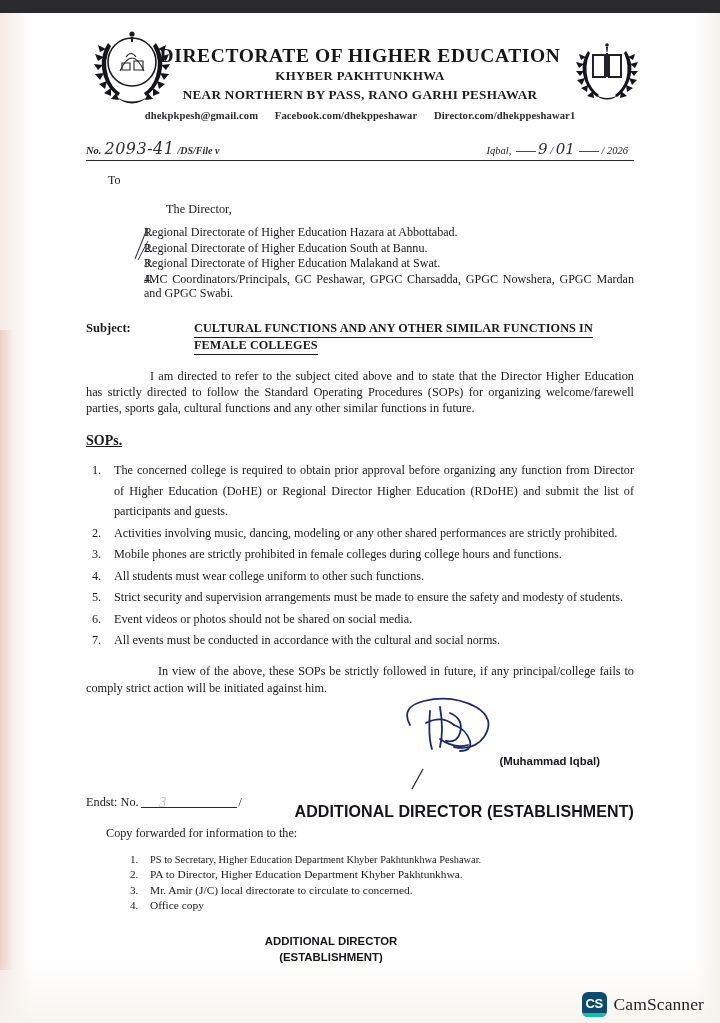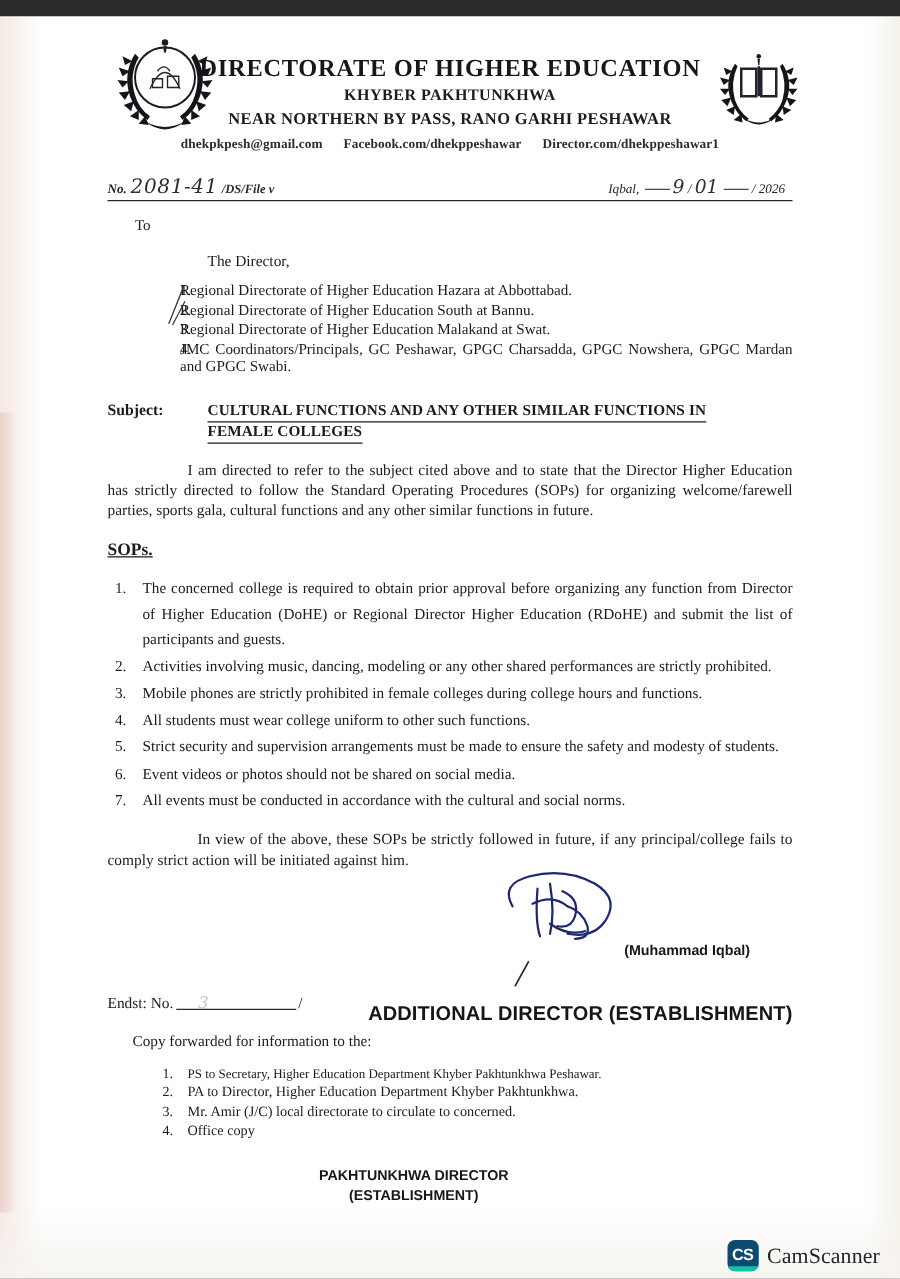--- a/index.html
+++ b/index.html
@@ -114,21 +114,21 @@
   .addr-row { display: flex; font-size: 12.1px; line-height: 14.6px; margin-bottom: 1px; }
   .addr-num { width: 44px; padding-left: 58px; flex: none; }
   .addr-txt { flex: 1; text-align: justify; }
   .addr-txt.wrap2 { line-height: 14.6px; }
   .pen-slash {
     position: absolute; left: 46px; top: 2px;
     width: 18px; height: 34px;
     pointer-events: none;
   }
 
-  .subject-block { display: flex; margin-top: 20px; }
+  .subject-block { display: flex; margin-top: 20px; gap: 28px; }
   .subject-label { width: 80px; font-size: 12.6px; font-weight: bold; flex: none; }
   .subject-text {
     flex: 1; font-size: 12.2px; font-weight: bold; line-height: 15.5px;
     letter-spacing: .1px;
   }
   .subject-text span {
     display: block;
     border-bottom: 1.1px solid #1a1a1f;
     padding-bottom: .5px;
     width: fit-content;
@@ -328,21 +328,21 @@
       <div class="org-sub2">NEAR NORTHERN BY PASS, RANO GARHI PESHAWAR</div>
       <div class="org-contact">
         <span>dhekpkpesh@gmail.com</span>
         <span>Facebook.com/dhekppeshawar</span>
         <span>Director.com/dhekppeshawar1</span>
       </div>
     </div>
 
     <div class="refline">
       <div class="ref-no">
-        <span>No.</span><span class="ref-hand">2081-41</span><span class="ref-tail">/DS/File v</span>
+        <span>No.</span><span class="ref-hand">2093-41</span><span class="ref-tail">/DS/File v</span>
       </div>
       <div class="dated">
         <span>Iqbal,</span>
         <span class="date-line"></span><span class="date-hand">9</span>
         <span style="font-style:italic">/</span>
         <span class="date-hand">01</span>
         <span class="date-line"></span><span style="font-style:italic">/</span>
         <span>2026</span>
       </div>
     </div>
@@ -460,21 +460,21 @@
           <div class="n">3.</div>
           <div class="t">Mr. Amir (J/C) local directorate to circulate to concerned.</div>
         </li>
         <li>
           <div class="n">4.</div>
           <div class="t">Office copy</div>
         </li>
       </ol>
 
       <div class="foot-sig">
-        <div>PAKHTUNKHWA DIRECTOR</div>
+        <div>ADDITIONAL DIRECTOR</div>
         <div>(ESTABLISHMENT)</div>
       </div>
 
     </div>
   </div>
 
   <div class="camscanner">
     <div class="cs-logo">
       <span>CS</span>
     </div>

